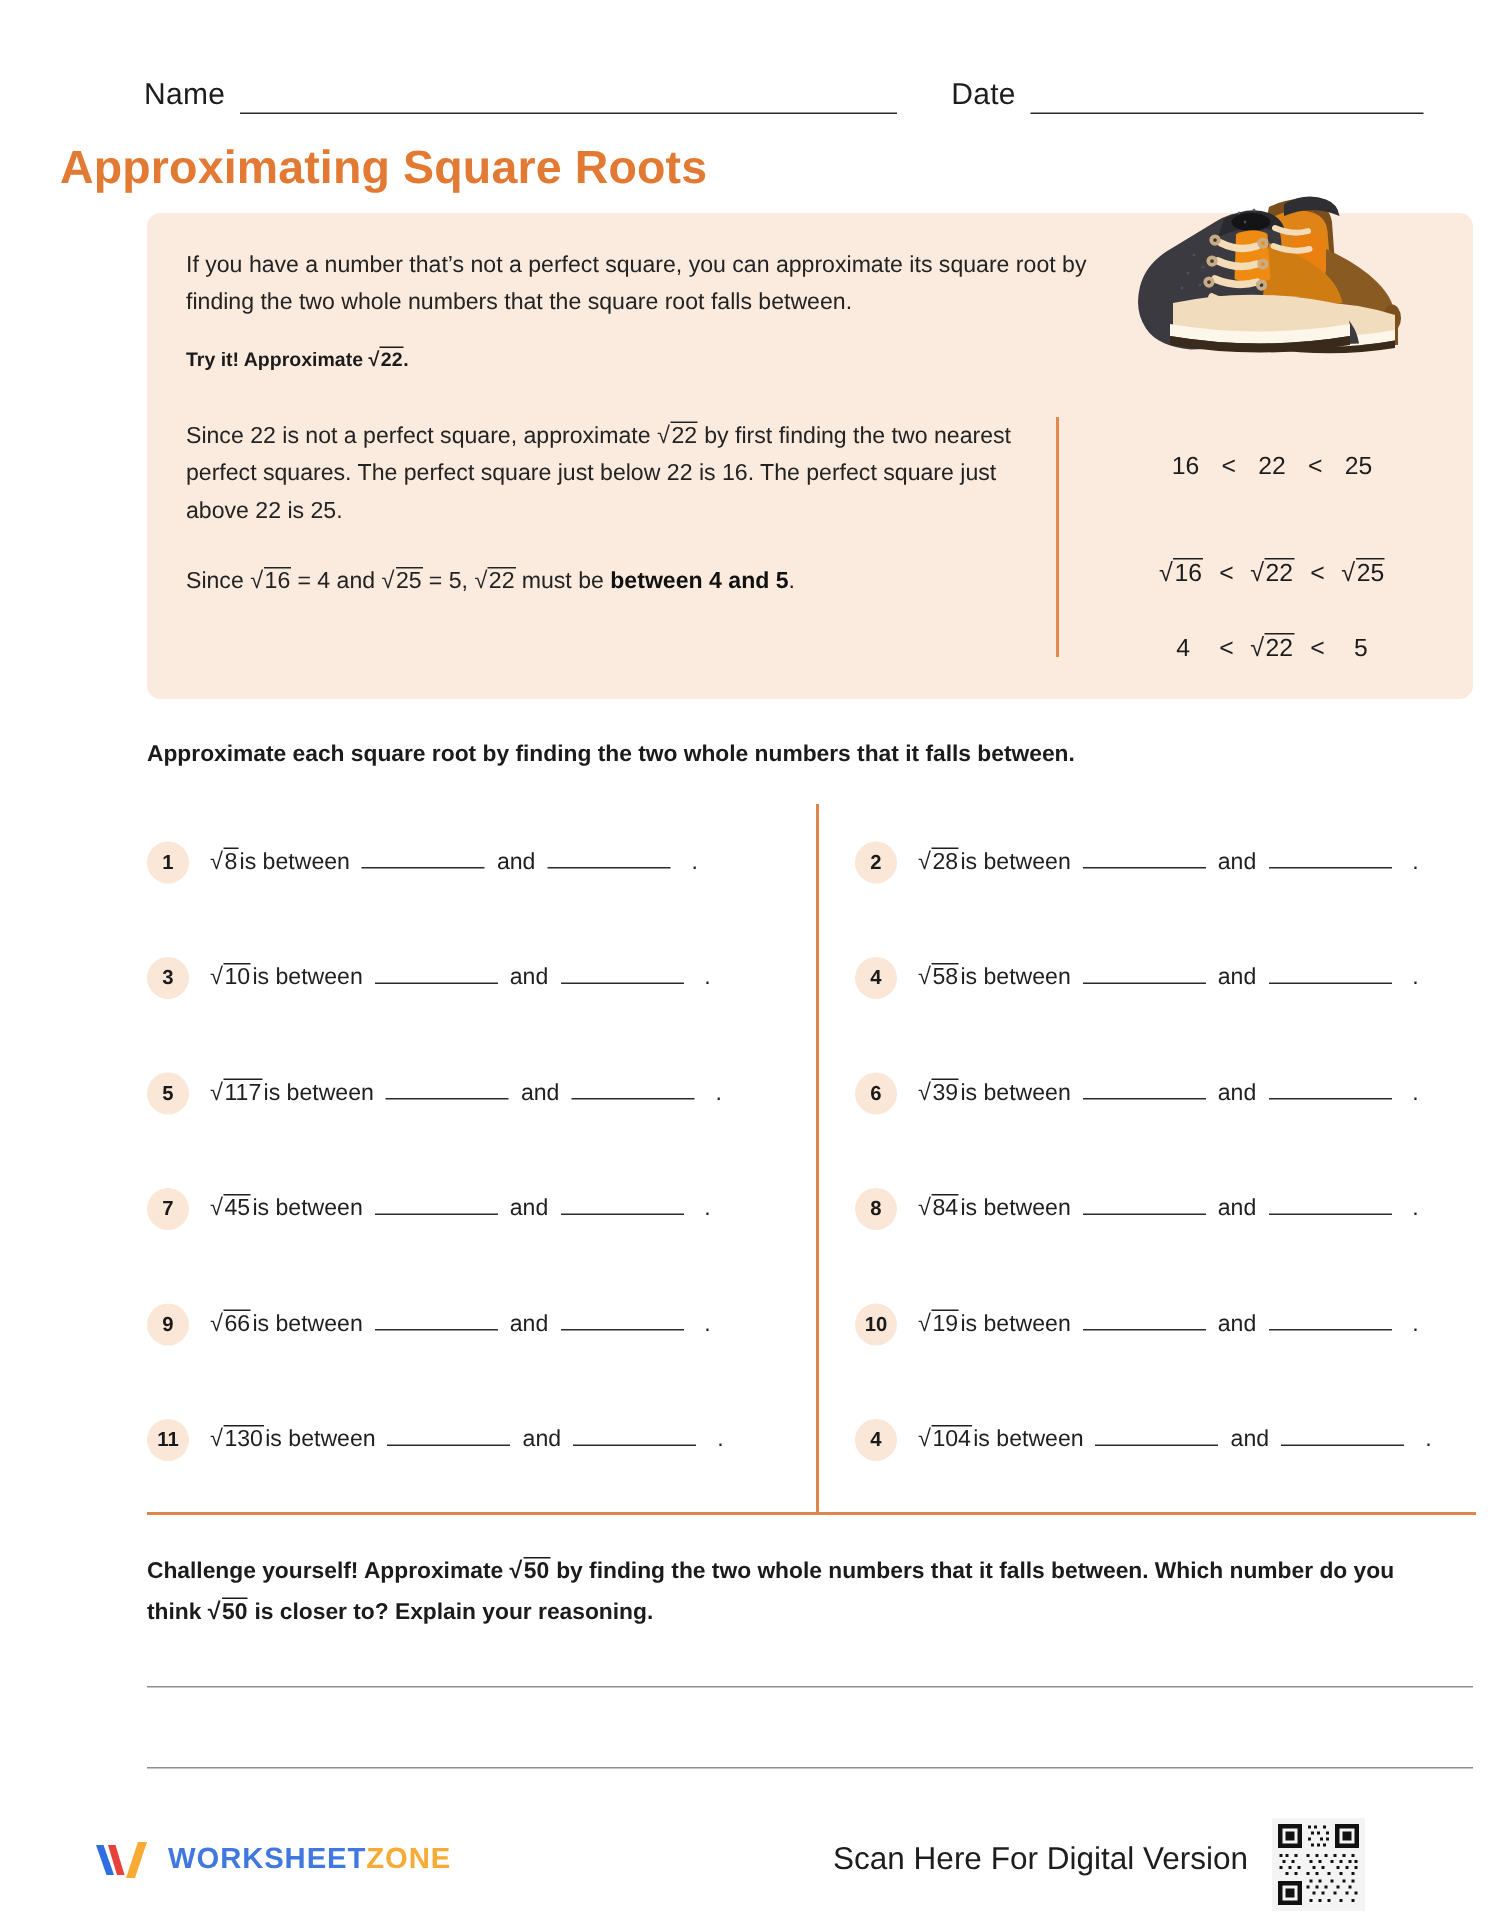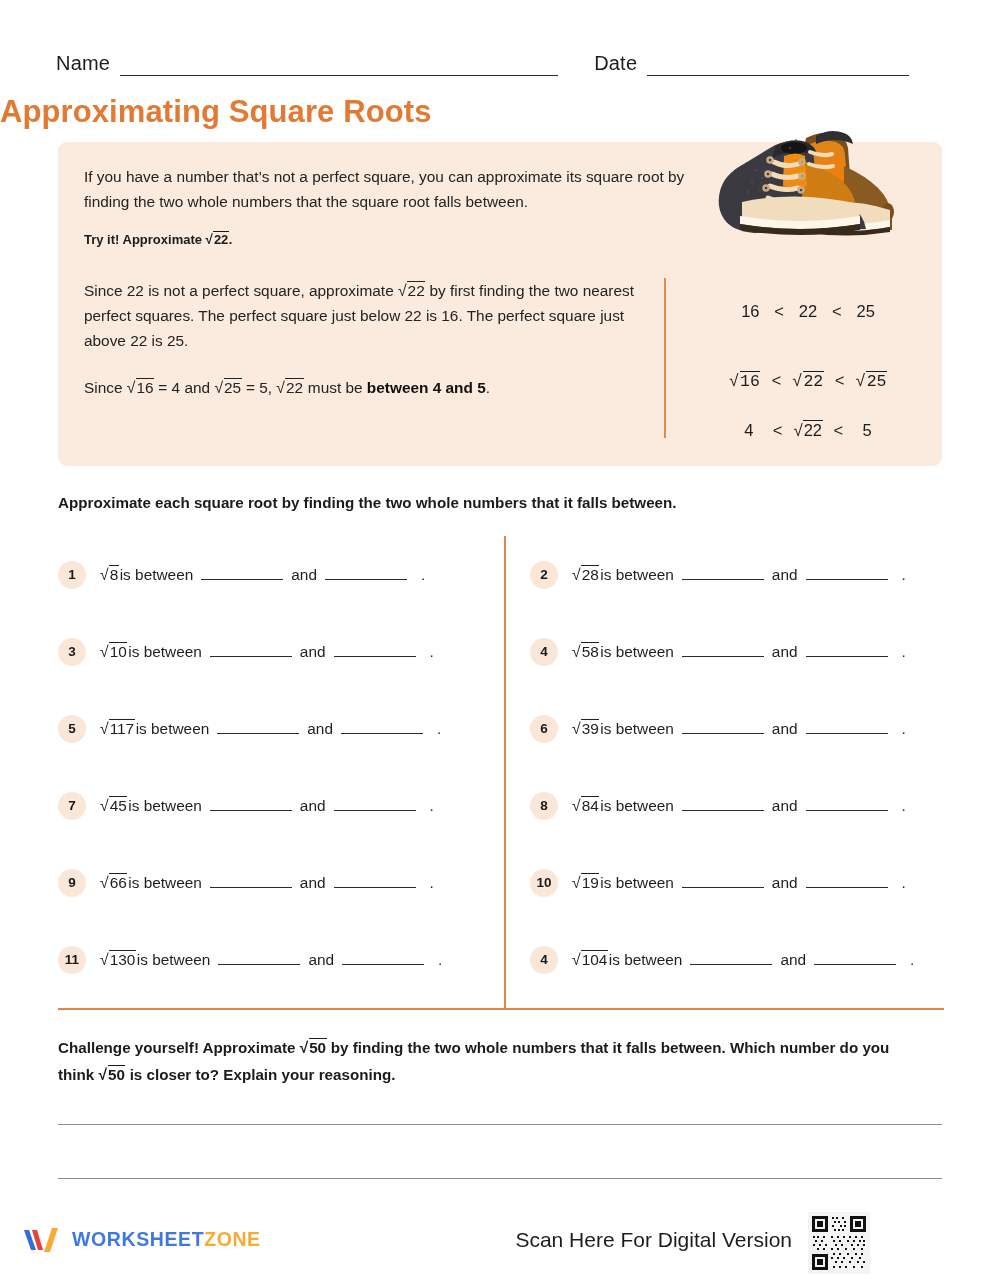--- a/index.html
+++ b/index.html
@@ -14,20 +14,21 @@
     color: #222222;
     position: relative;
     overflow: hidden;
   }
 
   .page {
     position: relative;
     width: 888px;
     height: 1279px;
     box-sizing: border-box;
+    margin-left: 40px;
   }
 
   
   .namedate {
     position: absolute;
     left: 56px;
     top: 52px;
     width: 888px;
     display: flex;
     align-items: flex-end;
@@ -119,21 +120,21 @@
     font-size: 16.5px;
     color: #1c1c1c;
   }
   .math-row {
     display: flex;
     justify-content: center;
     align-items: baseline;
     white-space: nowrap;
   }
   .math-row.r1 { margin-top: 24px; }
-  .math-row.r2 { margin-top: 51px; font-family: Liberation Mono, monospace; }
+  .math-row.r2 { margin-top: 51px; }
   .math-row.r3 { margin-top: 30px; }
   .math-row span.op { padding: 0 11px; }
   .math-row span.tm { min-width: 26px; text-align: center; }
 
   
   .rad { white-space: nowrap; }
   .rad .sign { font-size: 1.02em; }
   .rad .rand {
     border-top: 1.3px solid currentColor;
     padding: 0 .5px;

